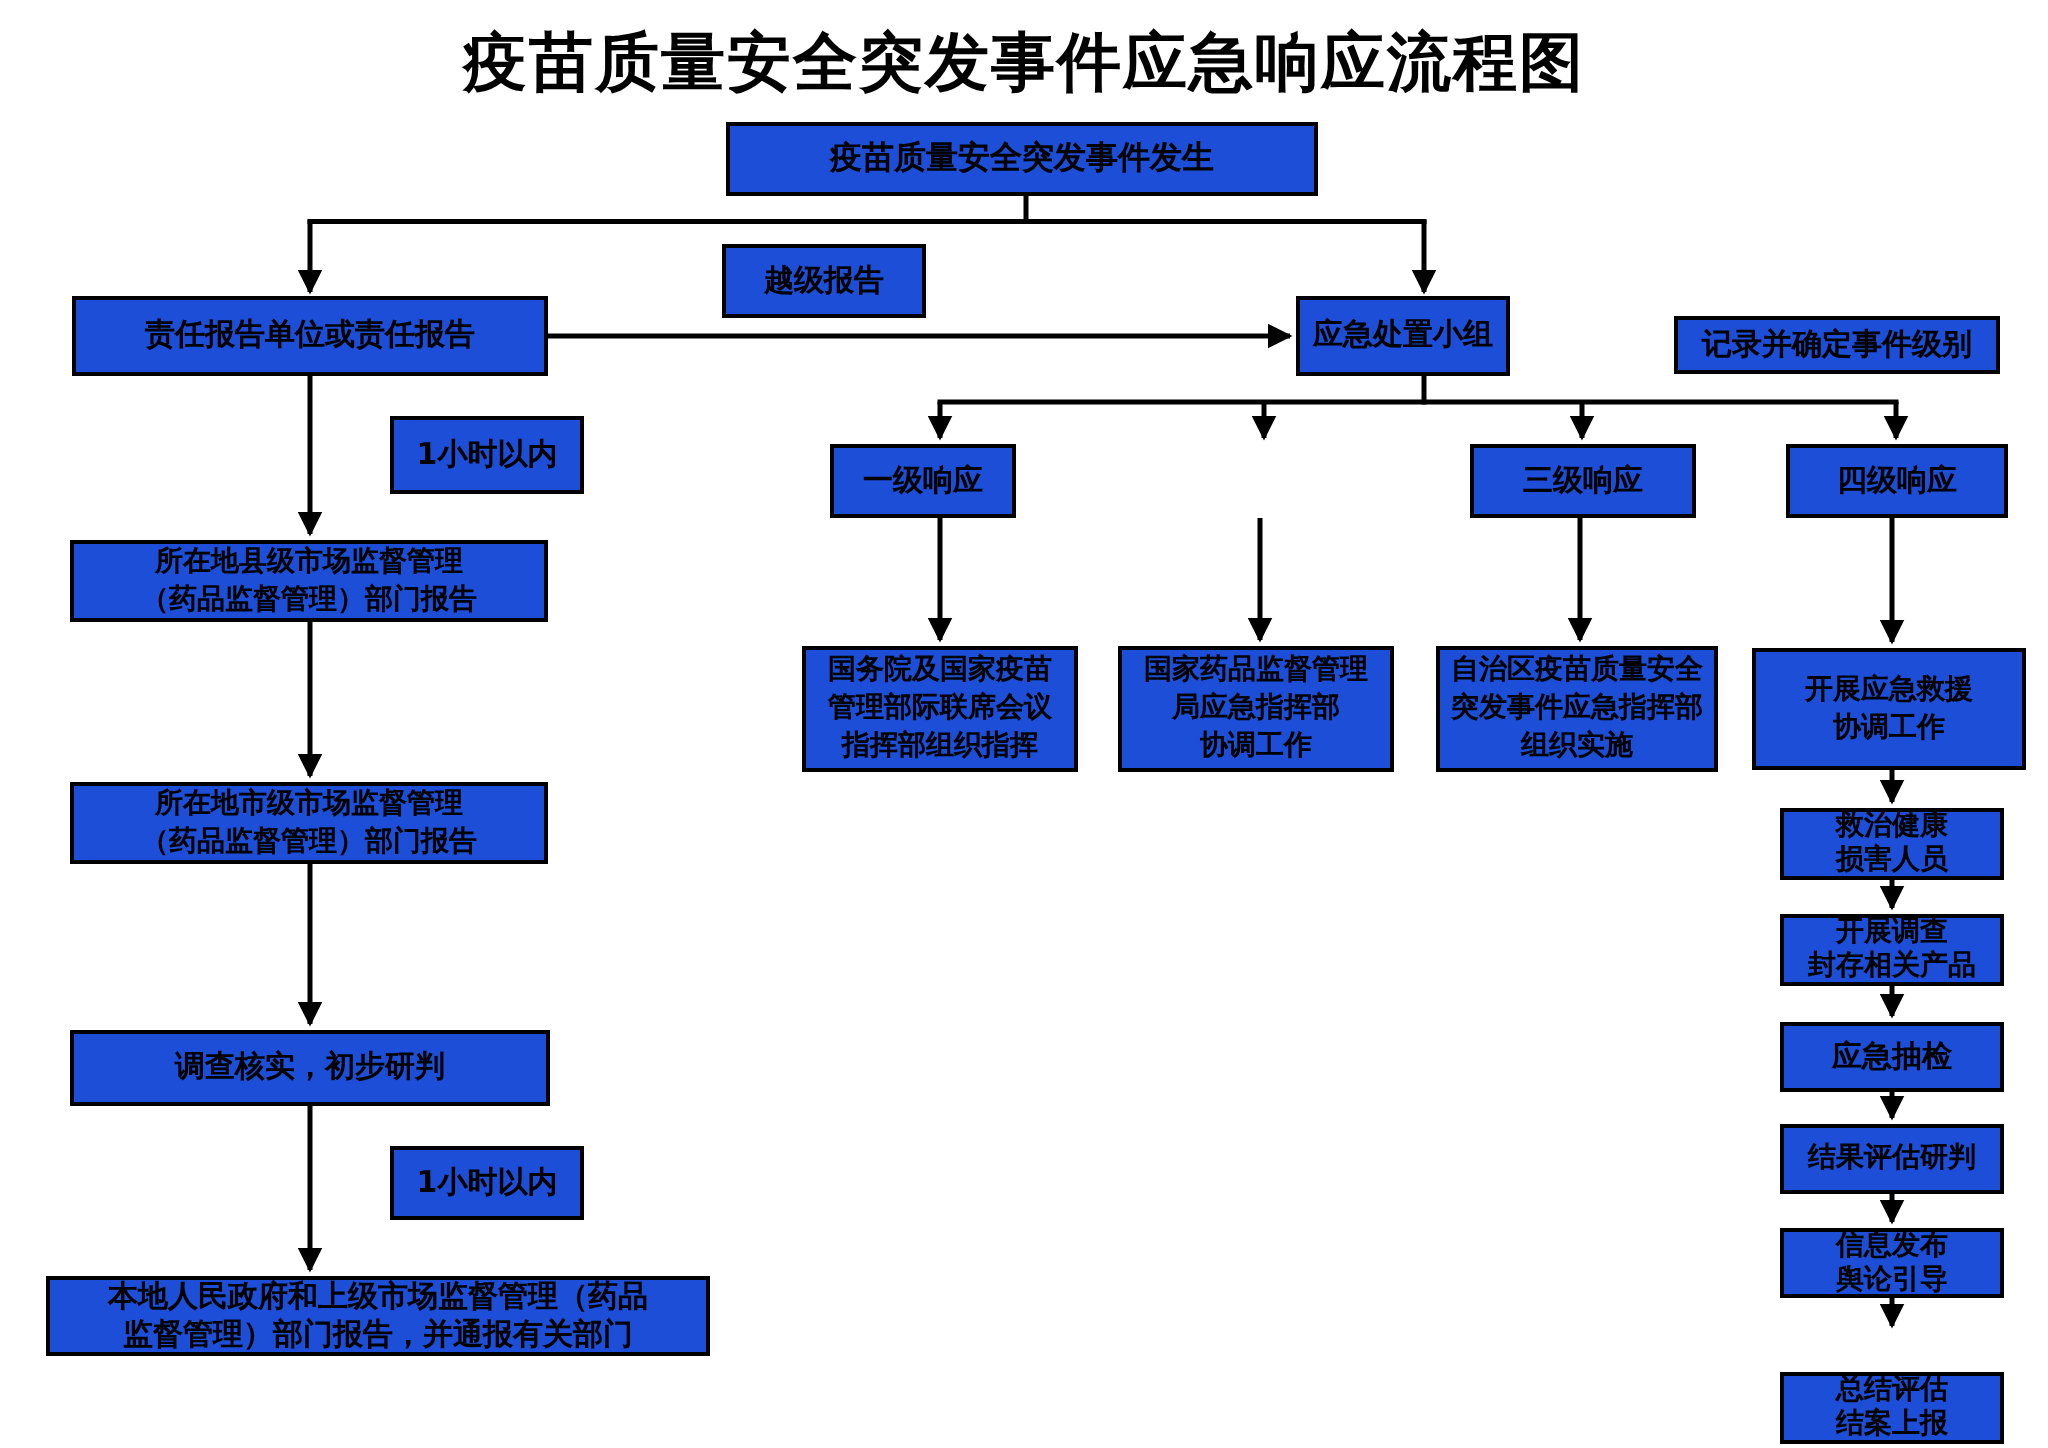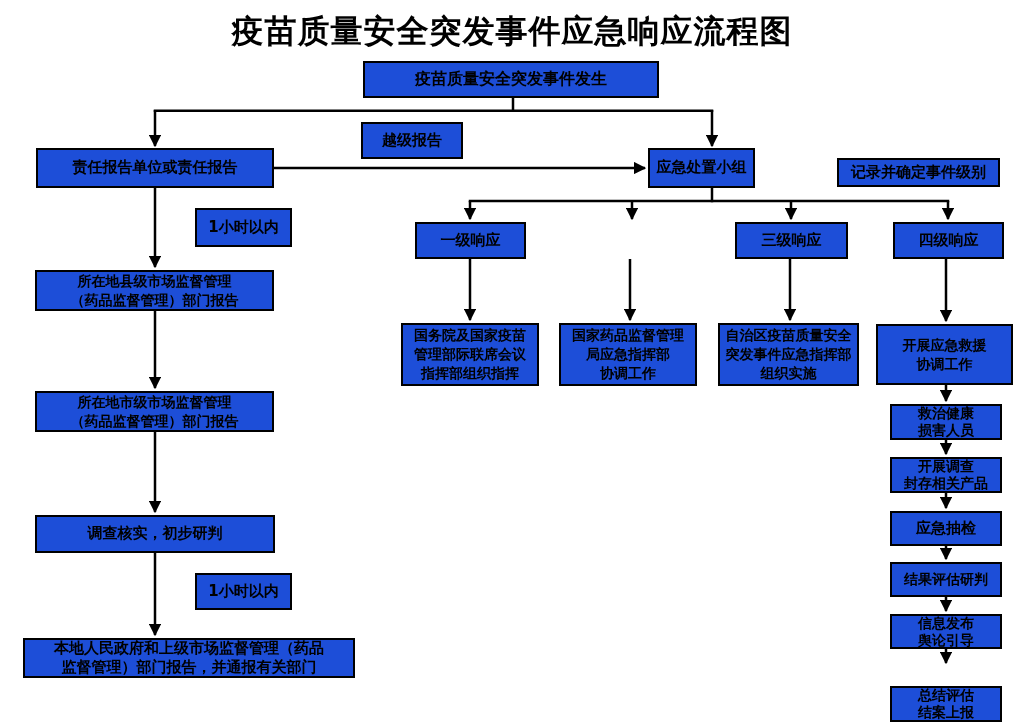--- a/index.html
+++ b/index.html
@@ -109,21 +109,21 @@
   <div class="node fs14" style="left:35px; top:391px; width:239px; height:41px;">所在地市级市场监督管理
 （药品监督管理）部门报告</div>
 
   <div class="node fs15" style="left:35px; top:515px; width:240px; height:38px;">调查核实，初步研判</div>
 
   <div class="node fs15" style="left:195px; top:573px; width:97px; height:37px;">1小时以内</div>
 
   <div class="node fs15" style="left:12px; top:638px; width:332px; height:40px; line-height:19px;margin-left:11px;">本地人民政府和上级市场监督管理（药品
 监督管理）部门报告，并通报有关部门</div>
 
-  <div class="node fs15" style="left:415px; top:222px; width:111px; height:37px;">一级响应</div>
+  <div class="node fs15" style="left:415px; top:222px; width:93px; height:37px;">一级响应</div>
   <div class="node fs15" style="left:735px; top:222px; width:113px; height:37px;">三级响应</div>
   <div class="node fs15" style="left:893px; top:222px; width:111px; height:37px;">四级响应</div>
 
   <div class="node fs14" style="left:401px; top:323px; width:138px; height:63px;">国务院及国家疫苗
 管理部际联席会议
 指挥部组织指挥</div>
   <div class="node fs14" style="left:559px; top:323px; width:138px; height:63px;">国家药品监督管理
 局应急指挥部
 协调工作</div>
   <div class="node fs14" style="left:718px; top:323px; width:141px; height:63px;">自治区疫苗质量安全

